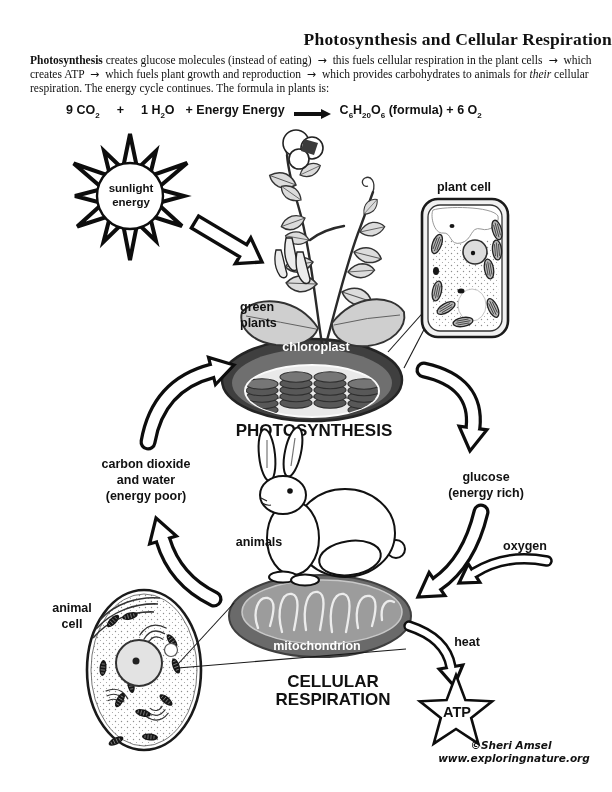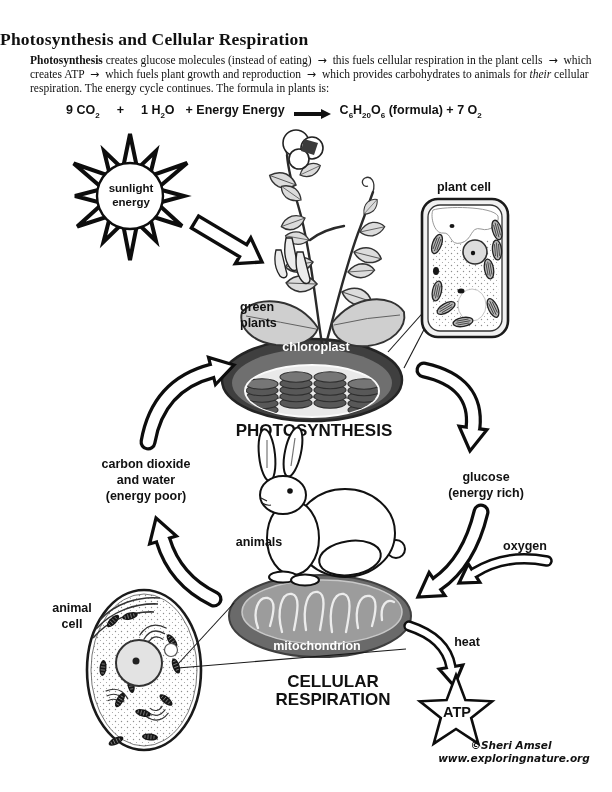--- a/index.html
+++ b/index.html
@@ -1,18 +1,18 @@
 <!DOCTYPE html>
 <html><head>
 <meta charset="utf-8">
 <style>
   html,body{margin:0;padding:0;background:#fff;}
   .page{position:relative;width:612px;height:792px;background:#ffffff;overflow:hidden;
         font-family:"Liberation Serif",serif;color:#111;}
-  .title{position:absolute;top:29px;left:0;width:612px;text-align:left;
+  .title{position:absolute;top:29px;left:0;width:612px;text-align:right;
          font:700 17.5px "Liberation Serif",serif;letter-spacing:.2px;}
   .intro{position:absolute;top:54px;left:30px;width:562px;
          font:400 11.5px/13.8px "Liberation Serif",serif;}
   .intro b{font-weight:700;}
   .intro .their{font-weight:400;font-style:italic;}
   .parr{font-family:"DejaVu Sans",sans-serif;padding:0 3px;font-size:11px;}
   .formula{position:absolute;top:103px;left:66px;white-space:nowrap;
            font:700 12.5px "Liberation Sans","DejaVu Sans",sans-serif;}
   .formula sub{font-size:8px;}
   .gap1{display:inline-block;width:17px;}
@@ -283,15 +283,15 @@
     <text class="credit" x="514" y="762">www.exploringnature.org</text>
   </svg>
 
   <div class="title">Photosynthesis and Cellular Respiration</div>
 
   <div class="intro"><b>Photosynthesis</b><span> creates glucose molecules (instead of eating) </span><span class="parr">→</span><span> this fuels cellular respiration in the plant cells </span><span class="parr">→</span><span> which creates ATP </span><span class="parr">→</span><span> which fuels plant growth and reproduction </span><span class="parr">→</span><span> which provides carbohydrates to animals for </span><span class="their">their</span><span> cellular respiration. The energy cycle continues. The formula in plants is:</span></div>
 
   <div class="formula"><span><span>9 CO</span><sub>2</sub></span><span class="gap1"></span><span>+</span><span class="gap1"></span><span><span>1 H</span><sub>2</sub><span>O</span></span><span class="gap2"></span><span>+ Energy Energy</span><span class="fa">
         <span class="fa-line"></span>
         <span class="fa-head"></span>
-      </span><span><span>C</span><sub>6</sub><span>H</span><sub>20</sub><span>O</span><sub>6</sub></span>&nbsp;<span>(formula)</span>&nbsp;<span>+</span>&nbsp;<span><span>7 O</span><sub>2</sub></span></div>
+      </span><span><span>C</span><sub>6</sub><span>H</span><sub>20</sub><span>O</span><sub>6</sub></span>&nbsp;<span>(formula)</span>&nbsp;<span>+</span>&nbsp;<span><span>6 O</span><sub>2</sub></span></div>
 
 </div>
 
 </body></html>

